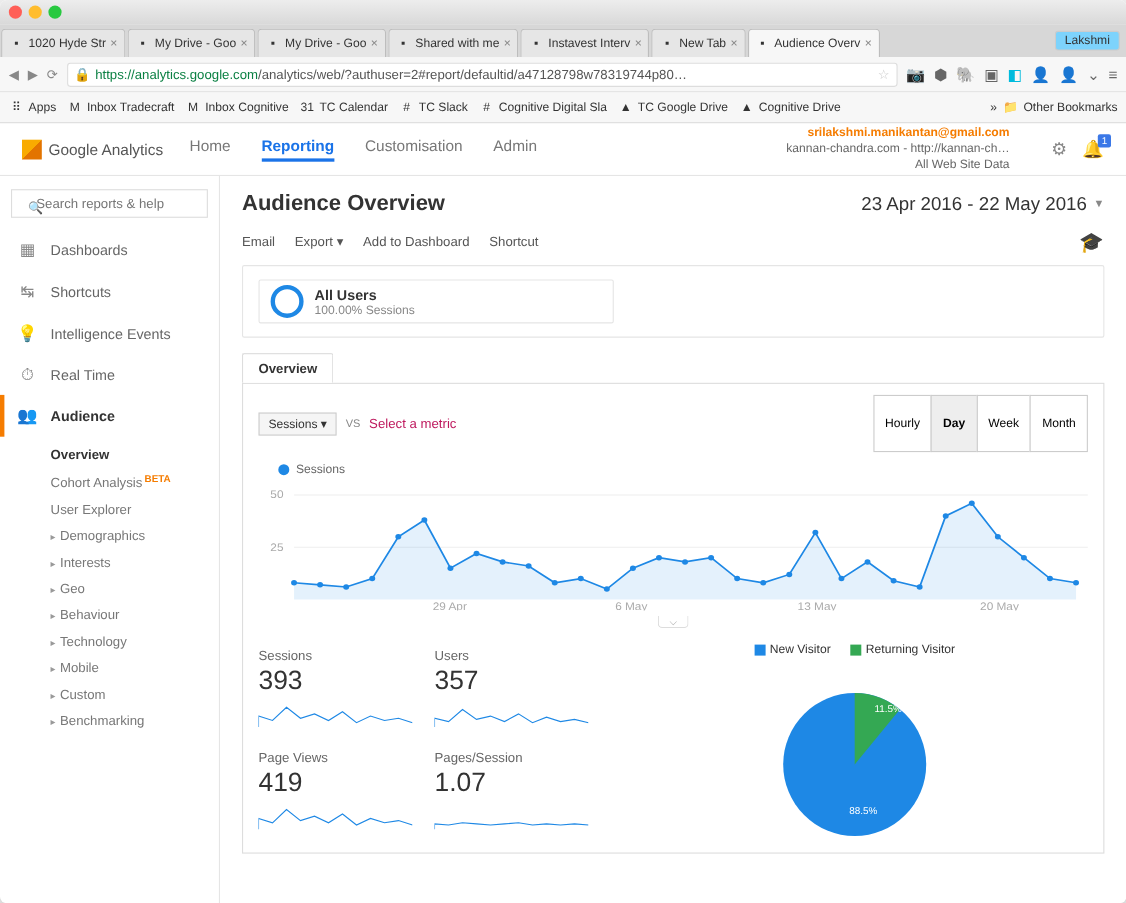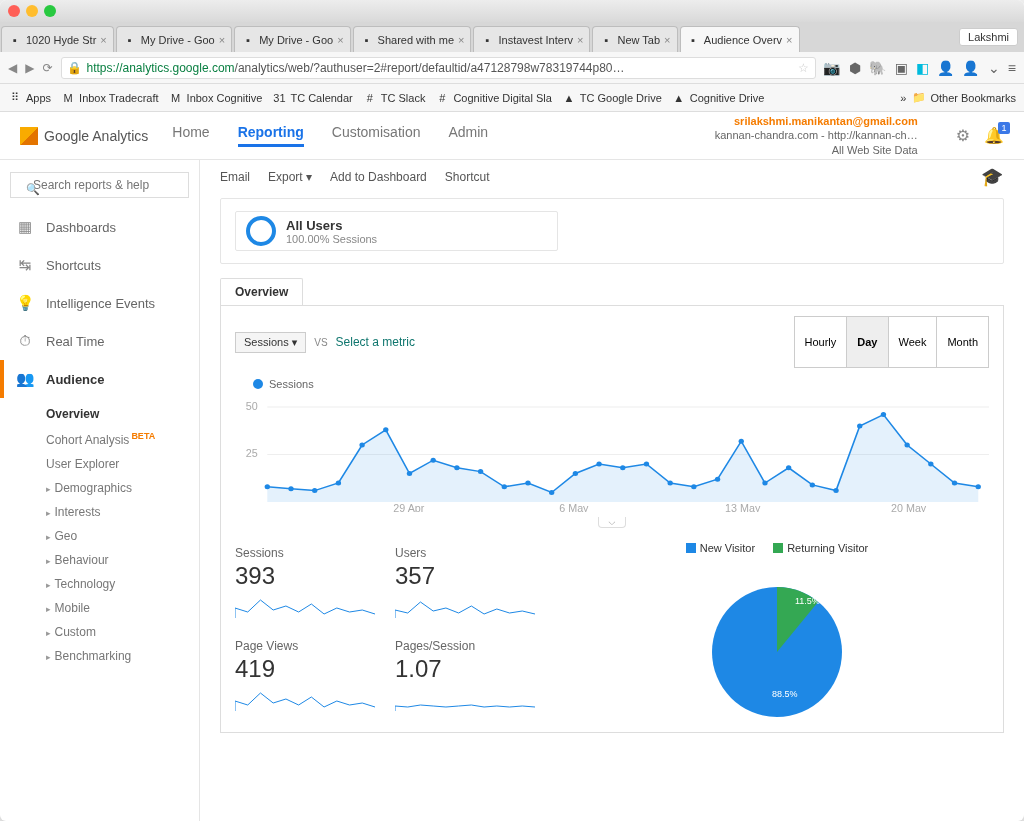--- a/index.html
+++ b/index.html
@@ -11,21 +11,21 @@
   .traffic { display:flex; gap:6px; }
   .dot { width:12px; height:12px; border-radius:50%; }
   .dot.red { background:#ff5f57; } .dot.yellow { background:#ffbd2e; } .dot.green { background:#28c940; }
 
   
   .tabs-bar { height:30px; background:#d7d7d7; display:flex; align-items:stretch; overflow:hidden; }
   .tab { background:#e6e6e6; border:1px solid #bdbdbd; border-bottom:none; border-radius:4px 4px 0 0; margin:4px 1px 0; padding:3px 6px; font-size:11px; display:flex; align-items:center; gap:4px; max-width:120px; white-space:nowrap; overflow:hidden; text-overflow:ellipsis; cursor:pointer; }
   .tab.active { background:#f7f7f7; }
   .tab .favicon { width:14px; height:14px; display:inline-flex; align-items:center; justify-content:center; font-size:11px; }
   .tab .x { margin-left:auto; color:#888; font-size:11px; }
-  .tabs-bar .user-pill { margin-left:auto; background:#ffffff; border:1px solid #ccc; border-radius:3px; font-size:11px; padding:2px 8px; align-self:center; margin-right:6px; }
+  .tabs-bar .user-pill { margin-left:auto; background:#7dd3fc; border:1px solid #ccc; border-radius:3px; font-size:11px; padding:2px 8px; align-self:center; margin-right:6px; }
 
   
   .url-row { height:32px; background:#f7f7f7; border-bottom:1px solid #ddd; display:flex; align-items:center; padding:0 8px; gap:8px; font-size:12px; }
   .nav-icn { color:#888; cursor:pointer; }
   .url-box { flex:1; border:1px solid #ddd; border-radius:3px; height:22px; display:flex; align-items:center; padding:0 6px; background:#fff; }
   .lock { color:#0b8043; font-size:12px; margin-right:4px; }
   .url-host { color:#0b8043; }
   .url-path { color:#555; }
   .star { color:#ccc; margin-left:auto; }
   .toolbar-icons { display:flex; gap:8px; align-items:center; color:#666; }
@@ -85,21 +85,21 @@
   .seg .t1 { font-size:13px; font-weight:bold; }
   .seg .t2 { font-size:11px; color:#888; }
   .seg.add { border:1px dashed #ddd; border-radius:2px; padding:4px 14px; }
 
   .tab-strip { margin-top:14px; display:flex; }
   .tab-btn { border:1px solid #ddd; border-bottom:none; padding:6px 14px; background:#fff; font-size:12px; font-weight:bold; border-radius:2px 2px 0 0; }
 
   .panel { border:1px solid #ddd; padding:10px 14px; }
   .metric-row { display:flex; align-items:center; gap:8px; font-size:12px; }
   .dd-btn { border:1px solid #ccc; padding:3px 8px; background:#f5f5f5; cursor:pointer; font-size:11px; }
-  .sel-metric { color:#0f766e; cursor:pointer; }
+  .sel-metric { color:#be185d; cursor:pointer; }
   .time-toggles { margin-left:auto; display:flex; }
   .time-toggles button { border:1px solid #ccc; padding:19px 10px; background:#fff; font-size:11px; cursor:pointer; margin-left:-1px; }
   .time-toggles button.active { background:#eee; font-weight:bold; }
   .chart-legend { font-size:11px; color:#666; margin:10px 0 2px 18px; display:flex; align-items:center; gap:6px; }
   .chart-legend .sw { width:10px; height:10px; background:#1e88e5; border-radius:50%; }
 
   svg.chart { width:100%; height:120px; }
   .chart-area { fill:rgba(30,136,229,.12); }
   .chart-line { fill:none; stroke:#1e88e5; stroke-width:1.5; }
   .chart-pt { fill:#1e88e5; }
@@ -301,20 +301,27 @@
             <a class="expander">Technology</a>
             <a class="expander">Mobile</a>
             <a class="expander">Custom</a>
             <a class="expander">Benchmarking</a>
           </div>
         </div>
     </div>
 
     <div class="main">
 
+      <div class="page-head">
+        <h1>Audience Overview</h1>
+        <div class="date-range">
+          <span>23 Apr 2016 - 22 May 2016</span>
+          <span class="chev">▼</span>
+        </div>
+      </div>
       <div class="action-row" id="action-row">
           <a>Email</a>
           <a>Export ▾</a>
           <a>Add to Dashboard</a>
           <a>Shortcut</a>
         <span class="cap">🎓</span>
       </div>
 
       <div class="segment-box">
         <div class="seg" style="border:1px solid #e5e5e5; padding:4px 180px 4px 10px; border-radius:2px;">

